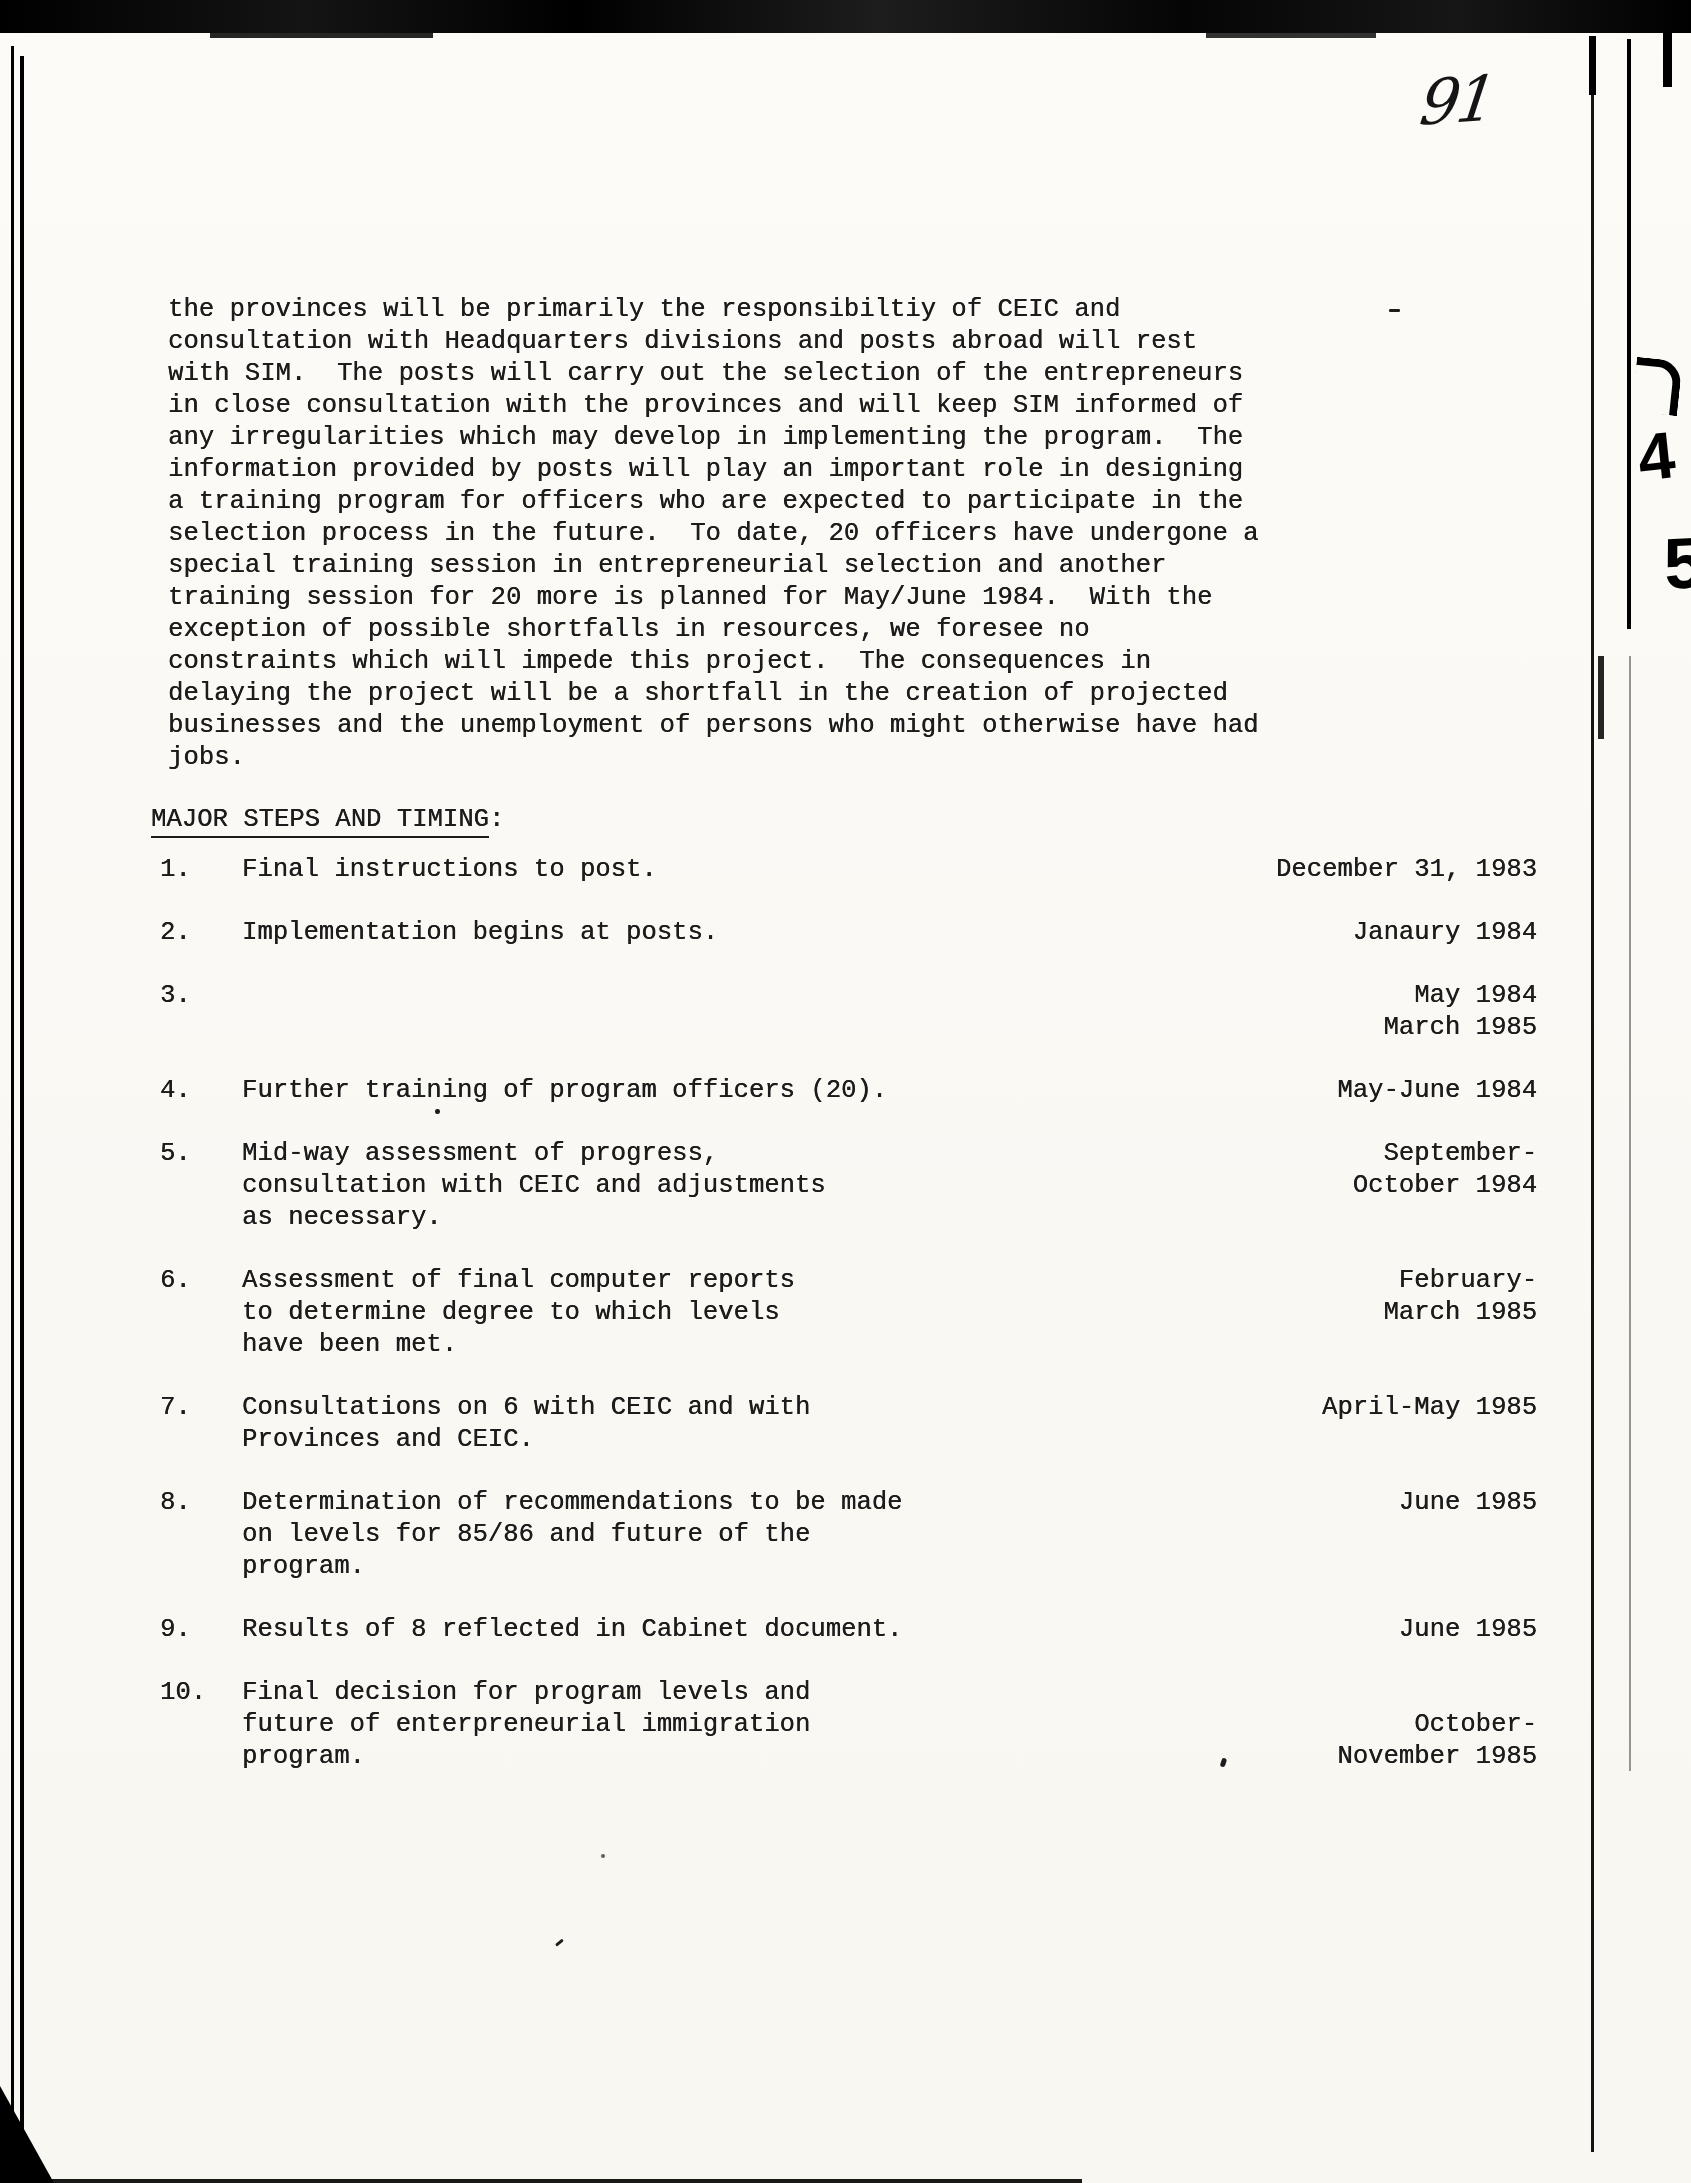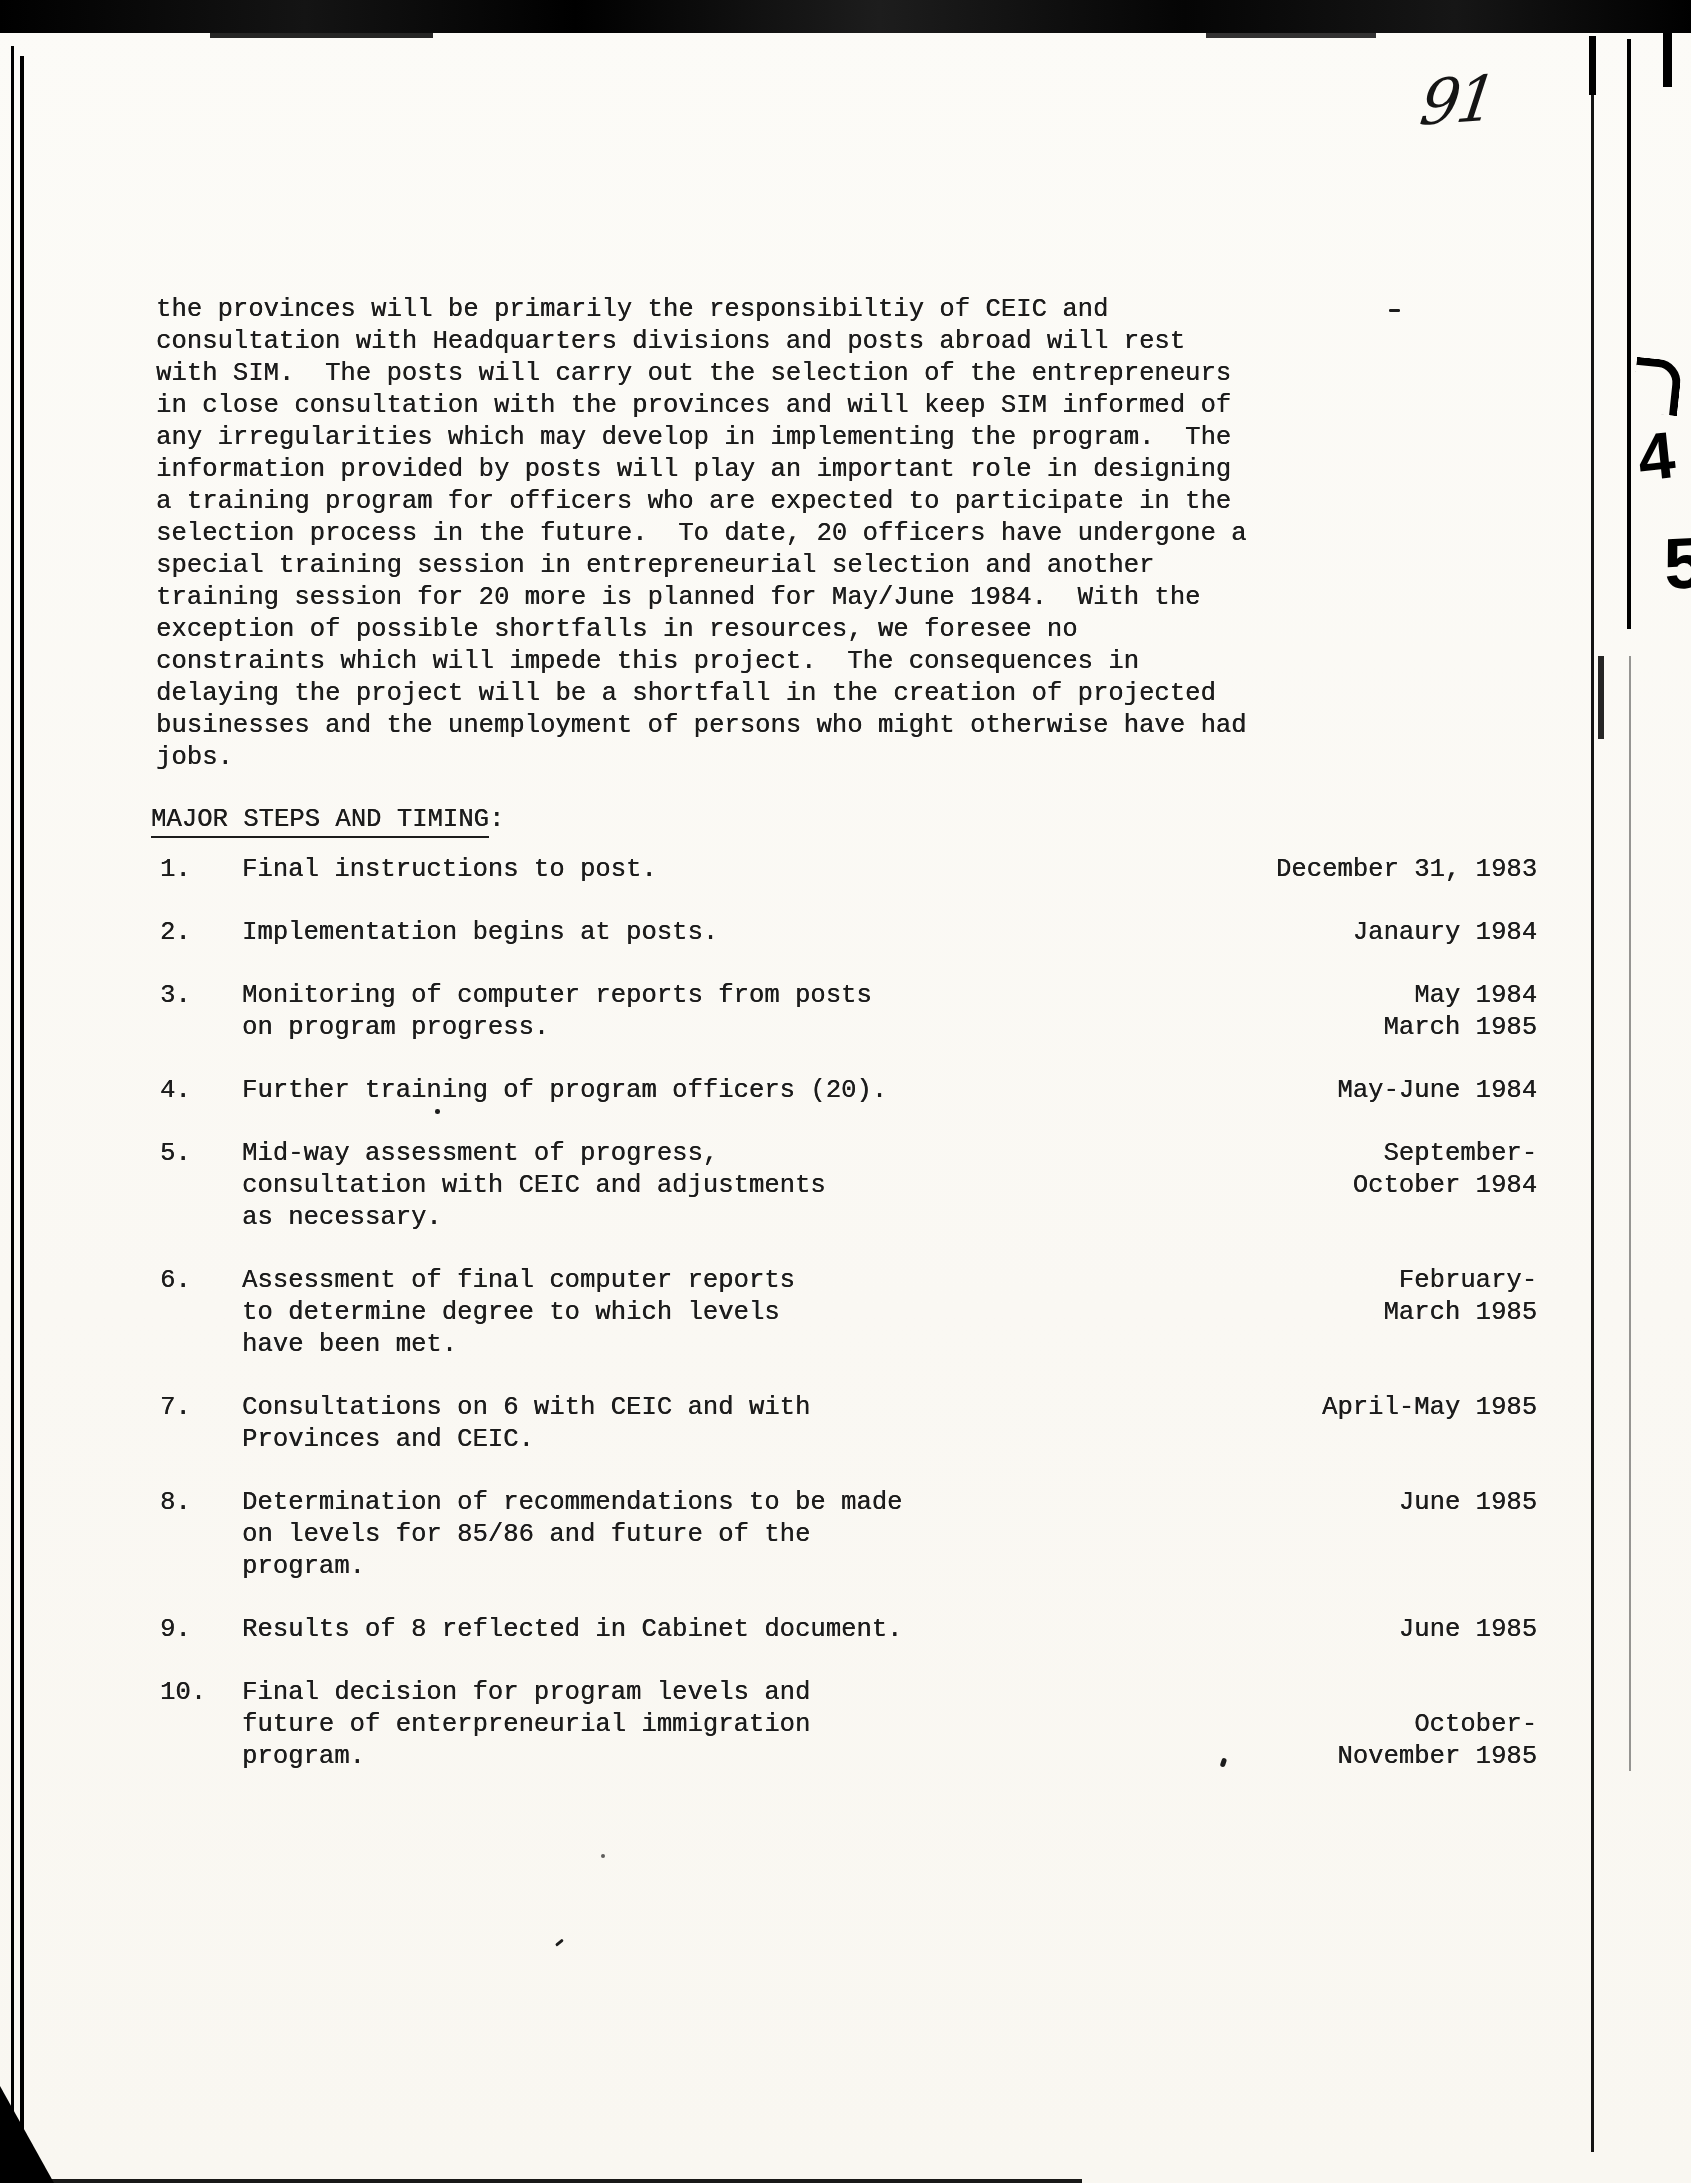--- a/index.html
+++ b/index.html
@@ -16,21 +16,21 @@
 
   .typed {
     font-size: 25.6px;
     line-height: 32px;
     white-space: pre-wrap;
     text-shadow: 0.3px 0 currentColor;
   }
 
   .body-text {
     position: absolute;
-    left: 156px;
+    left: 168px;
     top: 294px;
     width: 1180px;
   }
 
   .heading {
     position: absolute;
     left: 151px;
     top: 804px;
   }
   .heading .u {
@@ -173,22 +173,20 @@
     </div>
 
     <div class="step typed">
       <div class="step-num">2.</div>
       <div class="step-text">Implementation begins at posts.</div>
       <div class="step-date">Janaury 1984</div>
     </div>
 
     <div class="step typed">
       <div class="step-num">3.</div>
-      <div class="step-text">Monitoring of computer reports from posts
-on program progress.</div>
       <div class="step-date">May 1984
 March 1985</div>
     </div>
 
     <div class="step typed">
       <div class="step-num">4.</div>
       <div class="step-text">Further training of program officers (20).</div>
       <div class="step-date">May-June 1984</div>
     </div>
 

